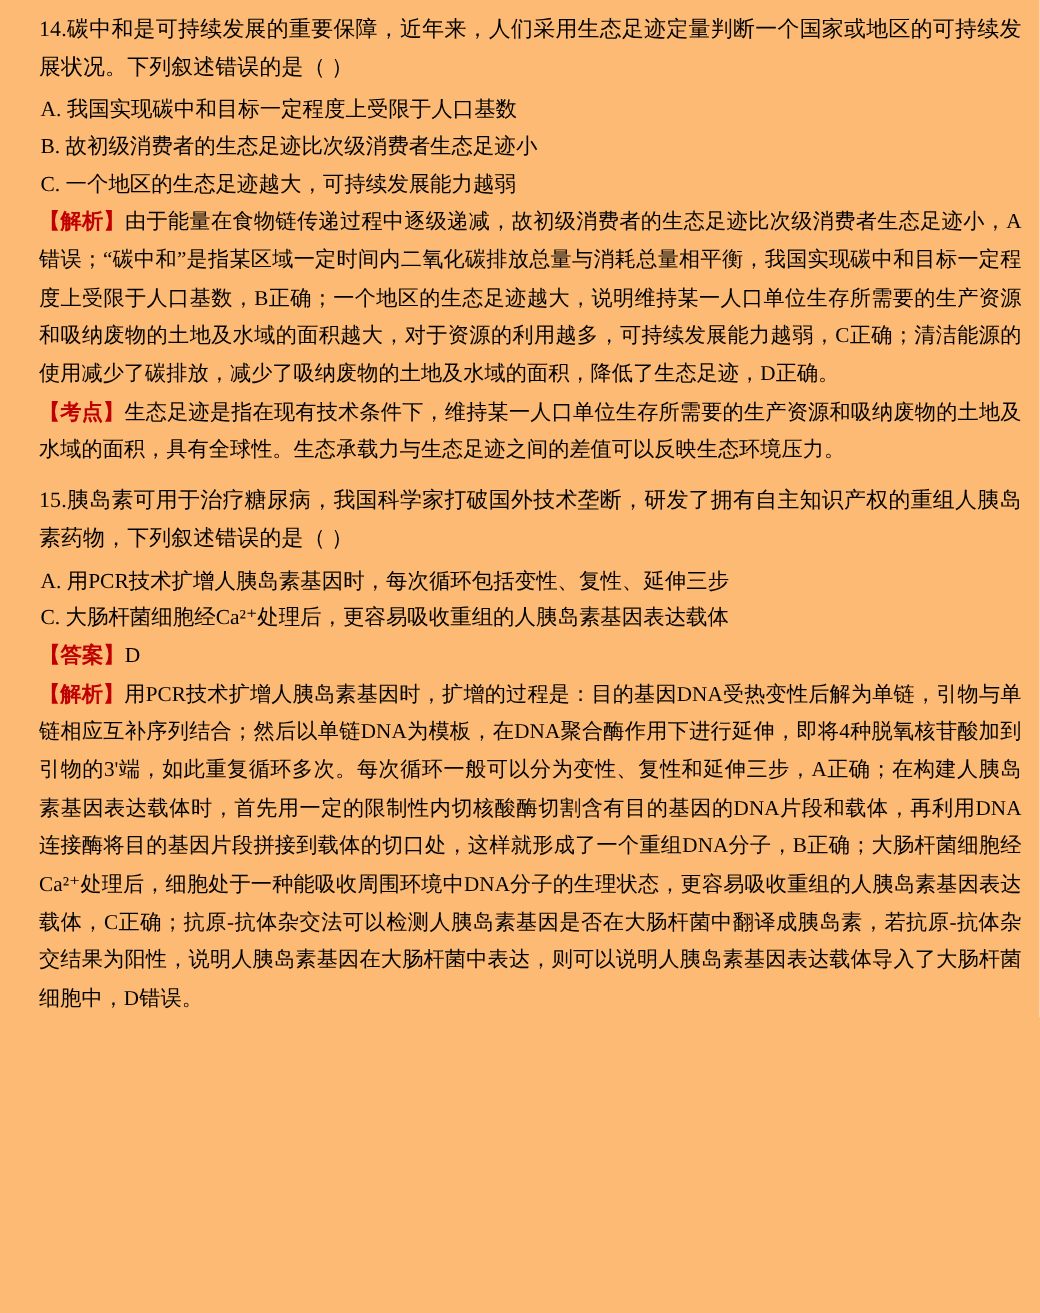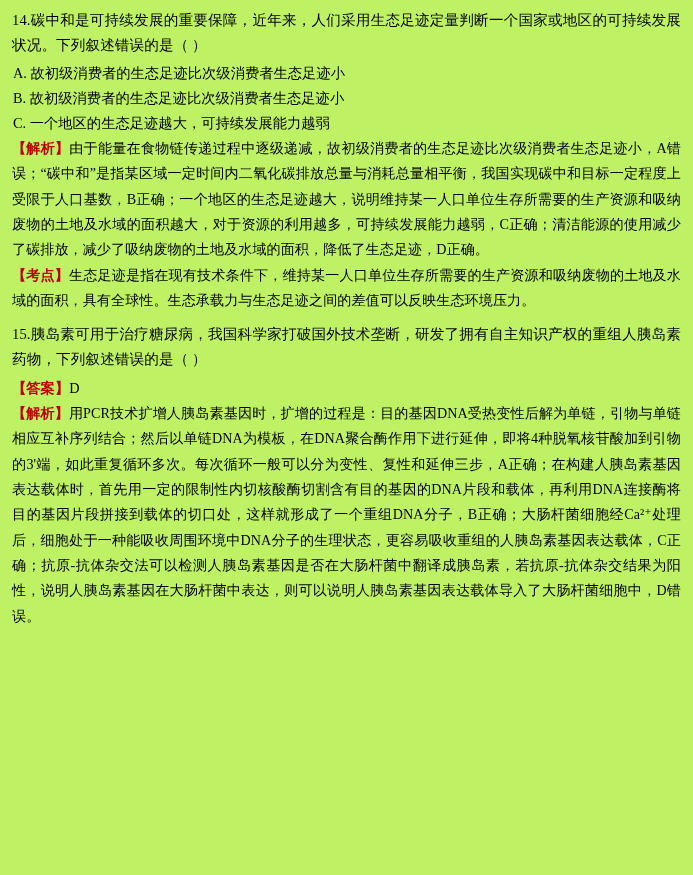--- a/index.html
+++ b/index.html
@@ -11,22 +11,22 @@
     width: 693px;
     min-height: 875px;
     font-family: "Liberation Serif", "DejaVu Serif", serif;
     color: #000000;
     -webkit-font-smoothing: antialiased;
   }
   .page {
     width: 693px;
     min-height: 875px;
     box-sizing: border-box;
-    padding: 8px 12px 10px 12px;
-    background: #bef264;
+    padding: 8px 12px 10px 26px;
+    background: #fdba74;
   }
   .block {
     margin: 0;
   }
   p {
     margin: 0;
   }
   .q-stem {
     font-size: 14.6px;
     line-height: 1.72;
@@ -65,21 +65,21 @@
 <div class="page">
 
   <div class="block">
 
     <p class="q-stem">
       <span>14.</span><span>碳中和是可持续发展的重要保障，近年来，人们采用生态足迹定量判断一个国家或地区的可持续发展状况。下列叙述错误的是（    ）</span>
     </p>
 
     <div class="gap-sm"></div>
 
-    <p class="opt">A. 故初级消费者的生态足迹比次级消费者生态足迹小</p>
+    <p class="opt">A. 我国实现碳中和目标一定程度上受限于人口基数</p>
     <p class="opt">B. 故初级消费者的生态足迹比次级消费者生态足迹小</p>
     <p class="opt">C. 一个地区的生态足迹越大，可持续发展能力越弱</p>
 
 
     <p class="exp-body exp-para">
       <span class="tag">【解析】</span><span>由于能量在食物链传递过程中逐级递减，故初级消费者的生态足迹比次级消费者生态足迹小，A错误；“碳中和”是指某区域一定时间内二氧化碳排放总量与消耗总量相平衡，我国实现碳中和目标一定程度上受限于人口基数，B正确；一个地区的生态足迹越大，说明维持某一人口单位生存所需要的生产资源和吸纳废物的土地及水域的面积越大，对于资源的利用越多，可持续发展能力越弱，C正确；清洁能源的使用减少了碳排放，减少了吸纳废物的土地及水域的面积，降低了生态足迹，D正确。</span>
     </p>
 
     <p class="exp-body exp-para">
       <span class="tag">【考点】</span><span>生态足迹是指在现有技术条件下，维持某一人口单位生存所需要的生产资源和吸纳废物的土地及水域的面积，具有全球性。生态承载力与生态足迹之间的差值可以反映生态环境压力。</span>
@@ -89,20 +89,22 @@
   <div class="gap-lg"></div>
 
   <div class="block">
 
     <p class="q-stem">
       <span>15.</span><span>胰岛素可用于治疗糖尿病，我国科学家打破国外技术垄断，研发了拥有自主知识产权的重组人胰岛素药物，下列叙述错误的是（    ）</span>
     </p>
 
     <div class="gap-sm"></div>
 
+    <p class="opt">A. 用PCR技术扩增人胰岛素基因时，每次循环包括变性、复性、延伸三步</p>
+    <p class="opt">C. 大肠杆菌细胞经Ca²⁺处理后，更容易吸收重组的人胰岛素基因表达载体</p>
 
     <p class="ans-line">
       <span class="tag">【答案】</span><span>D</span>
     </p>
 
     <p class="exp-body exp-para">
       <span class="tag">【解析】</span><span>用PCR技术扩增人胰岛素基因时，扩增的过程是：目的基因DNA受热变性后解为单链，引物与单链相应互补序列结合；然后以单链DNA为模板，在DNA聚合酶作用下进行延伸，即将4种脱氧核苷酸加到引物的3'端，如此重复循环多次。每次循环一般可以分为变性、复性和延伸三步，A正确；在构建人胰岛素基因表达载体时，首先用一定的限制性内切核酸酶切割含有目的基因的DNA片段和载体，再利用DNA连接酶将目的基因片段拼接到载体的切口处，这样就形成了一个重组DNA分子，B正确；大肠杆菌细胞经Ca²⁺处理后，细胞处于一种能吸收周围环境中DNA分子的生理状态，更容易吸收重组的人胰岛素基因表达载体，C正确；抗原-抗体杂交法可以检测人胰岛素基因是否在大肠杆菌中翻译成胰岛素，若抗原-抗体杂交结果为阳性，说明人胰岛素基因在大肠杆菌中表达，则可以说明人胰岛素基因表达载体导入了大肠杆菌细胞中，D错误。</span>
     </p>
   </div>
 

